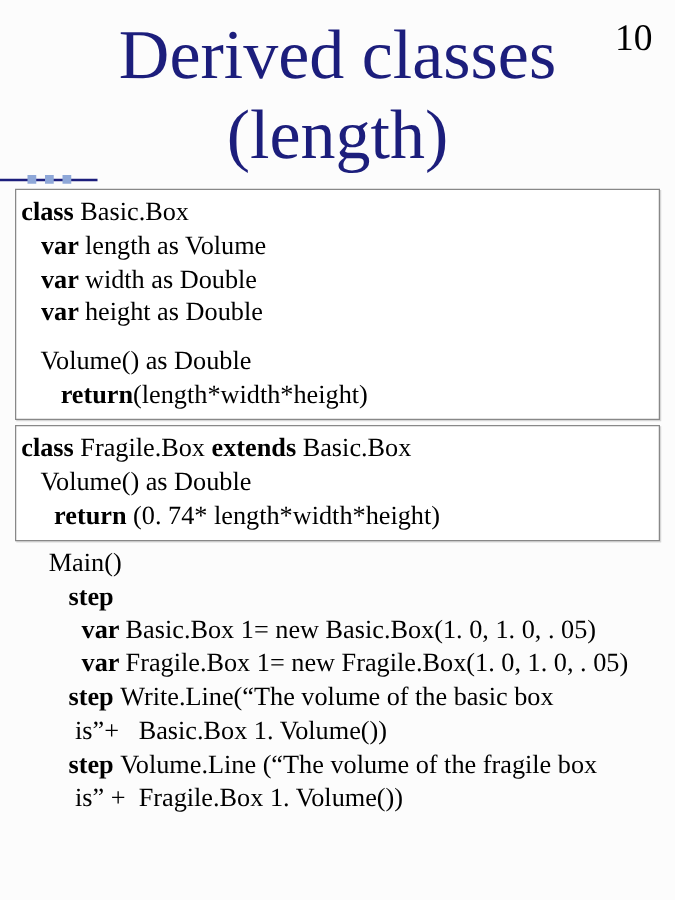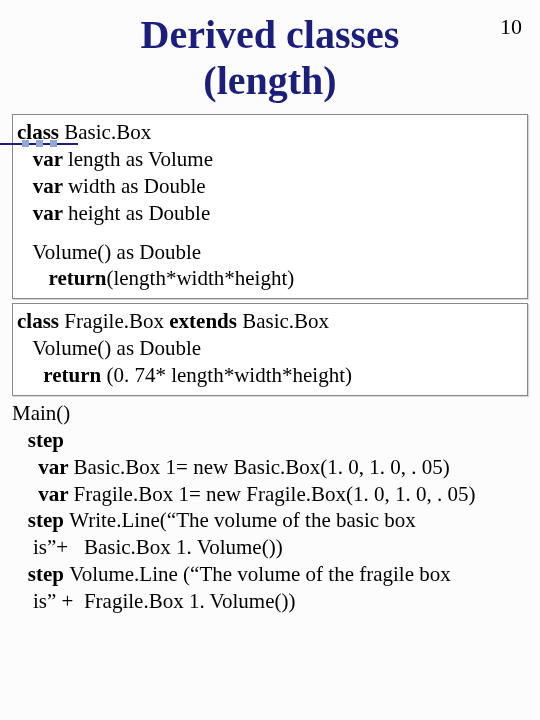--- a/index.html
+++ b/index.html
@@ -8,30 +8,30 @@
     height: 720px;
     background: #fcfcfc;
     font-family: "Times New Roman", Times, serif;
     position: relative;
     overflow: hidden;
   }
   .page-number {
     position: absolute;
     top: 14px;
     right: 18px;
-    font-size: 22px;
+    font-size: 30px;
     color: #000;
   }
   .title {
     text-align: center;
-    font-size: 40px;
+    font-size: 56px;
     color: #1c1e7c;
     line-height: 1.15;
     padding: 12px 60px 6px 60px;
-    font-weight: bold;
+    font-weight: normal;
   }
   .decor {
     position: absolute;
     left: 0;
     top: 136px;
     width: 78px;
     height: 14px;
   }
   .decor-line {
     position: absolute;
@@ -60,20 +60,21 @@
     color: #000;
     line-height: 1.28;
     white-space: pre;
   }
   .spacer { height: 12px; }
   .plain {
     margin: 0 12px 0 12px;
   }
   .plain .code-line {
     line-height: 1.28;
+    margin-left: 27px;
   }
   b { font-weight: bold; text-align: center; }
 </style>
 </head>
 <body>
 
 <div class="page-number">10</div>
 
 <h1 class="title">
   <span>Derived classes</span><br>

